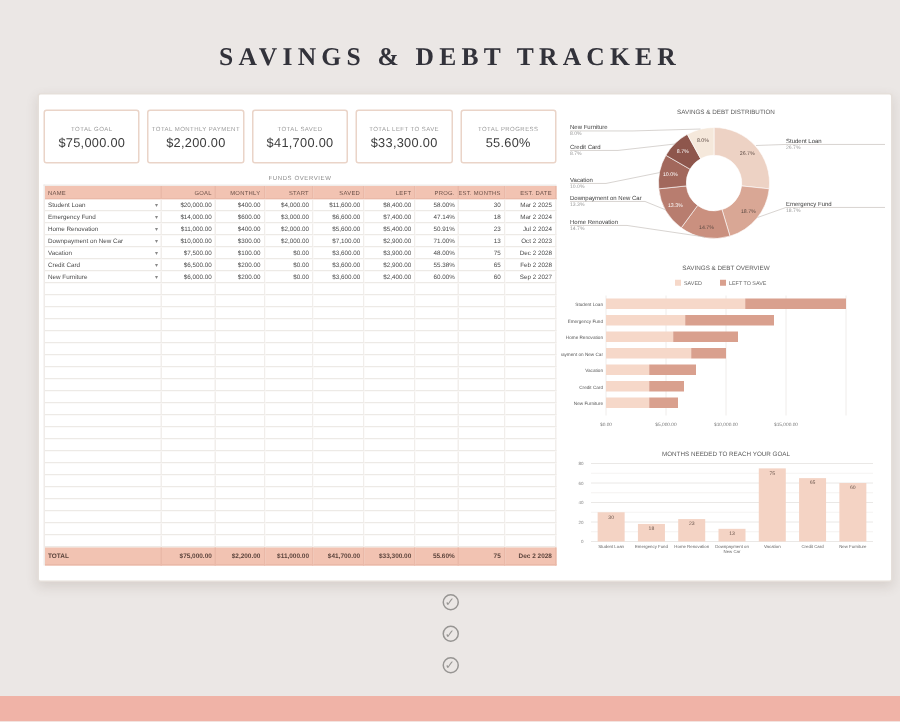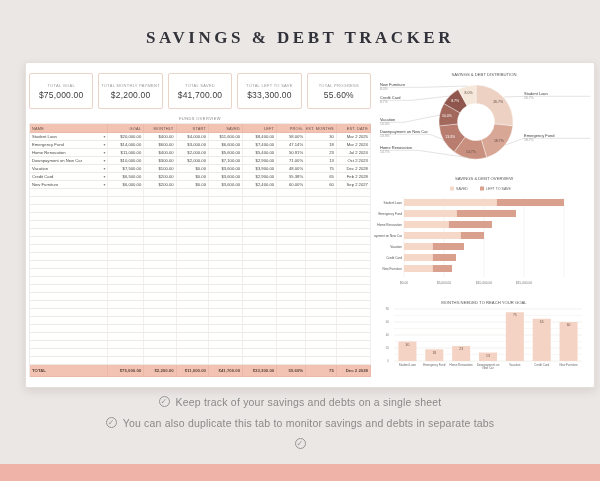--- a/index.html
+++ b/index.html
@@ -593,23 +593,21 @@
           <text x="194.57142857142858" y="29.2" font-size="3.4" fill="#6b564d" text-anchor="middle" font-family="Liberation Sans, sans-serif">60</text>
           <text x="194.57142857142858" y="68.5" font-size="2.9" fill="#666" text-anchor="middle" font-family="Liberation Sans, sans-serif">New Furniture</text>
         </svg>
       </div>
   </div>
 </div>
 
 <div class="footer" id="footer">
     <div class="bullet">
       <span class="check-circle">✓</span>
-      <span>Keep track of your savings and debts on a single sheet</span>
     </div>
     <div class="bullet">
       <span class="check-circle">✓</span>
-      <span>You can also duplicate this tab to monitor savings and debts in separate tabs</span>
     </div>
     <div class="bullet">
       <span class="check-circle">✓</span>
     </div>
   </div>
 <div class="accent-bar"></div>
 
 </body></html>

